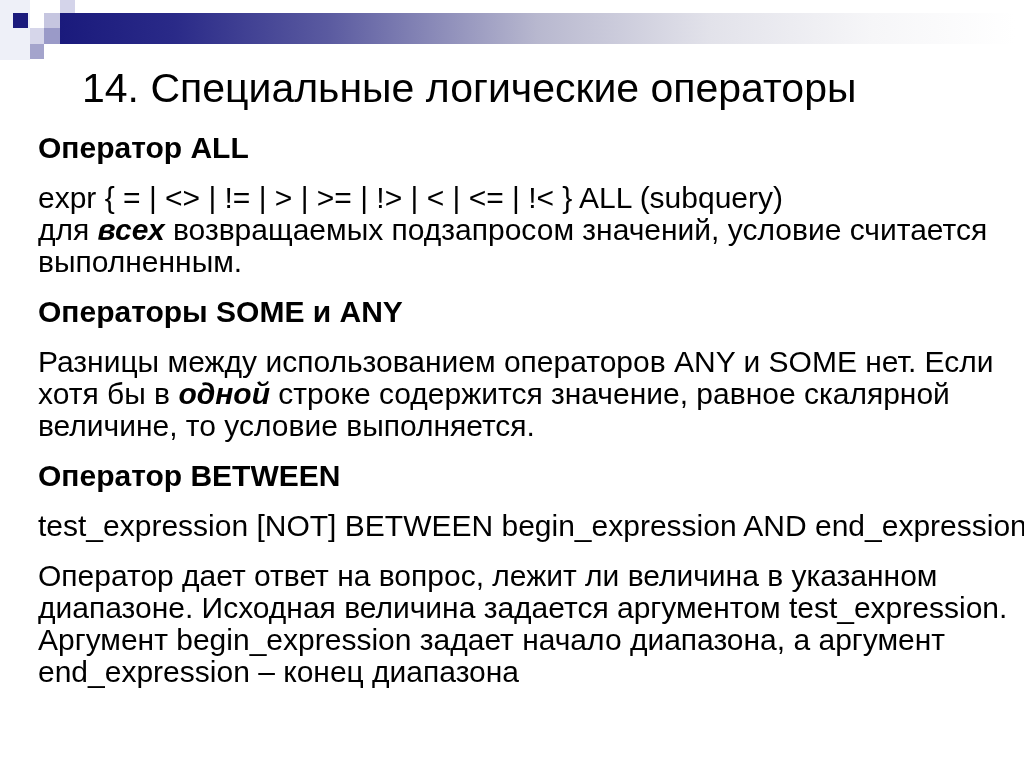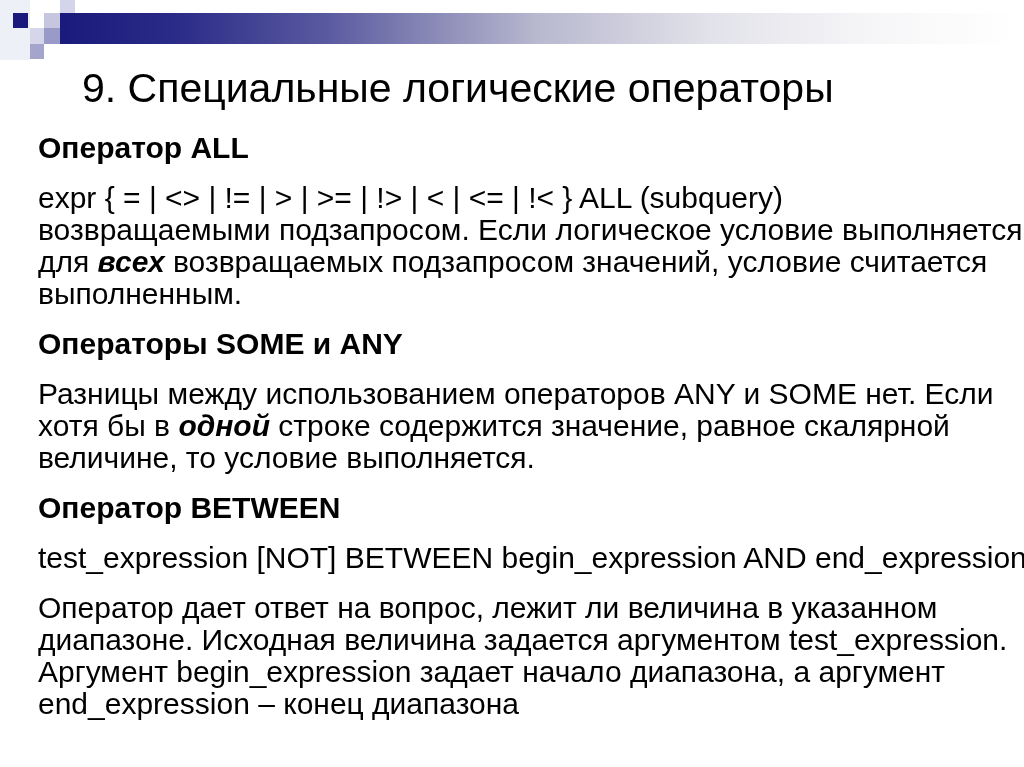--- a/index.html
+++ b/index.html
@@ -32,27 +32,26 @@
   <div class="sq" style="left:13px;top:13px;width:15px;height:15px;background:#1a1a7c;"></div>
   <div class="sq" style="left:44px;top:13px;width:16px;height:15px;background:#c6c6e0;"></div>
   <div class="sq" style="left:60px;top:0;width:15px;height:13px;background:#d4d4ea;"></div>
   <div class="sq" style="left:60px;top:13px;width:15px;height:15px;background:#8c8cc0;"></div>
   <div class="sq" style="left:30px;top:28px;width:14px;height:16px;background:#d6d6ea;"></div>
   <div class="sq" style="left:44px;top:28px;width:16px;height:16px;background:#9a9ac8;"></div>
   <div class="sq" style="left:30px;top:44px;width:14px;height:15px;background:#a4a4cc;"></div>
 </div>
 <div class="bar"></div>
 
-<div class="title">9. Специальные логические операторы</div>
+<div class="title">14. Специальные логические операторы</div>
 
 <div class="content">
 
   <div class="line h">Оператор ALL</div>
   <div class="line gap">expr { = | &lt;&gt; | != | &gt; | &gt;= | !&gt; | &lt; | &lt;= | !&lt; } ALL (subquery)</div>
-  <div class="line">возвращаемыми подзапросом. Если логическое условие выполняется</div>
   <div class="line"><span>для </span><span class="bi">всех</span><span> возвращаемых подзапросом значений, условие считается</span></div>
   <div class="line">выполненным.</div>
 
   <div class="line h gap">Операторы SOME и ANY</div>
   <div class="line gap">Разницы между использованием операторов ANY и SOME нет. Если</div>
   <div class="line"><span>хотя бы в </span><span class="bi">одной</span><span> строке содержится значение, равное скалярной</span></div>
   <div class="line">величине, то условие выполняется.</div>
 
   <div class="line h gap">Оператор BETWEEN</div>
   <div class="line gap">test_expression [NOT] BETWEEN begin_expression AND end_expression</div>

